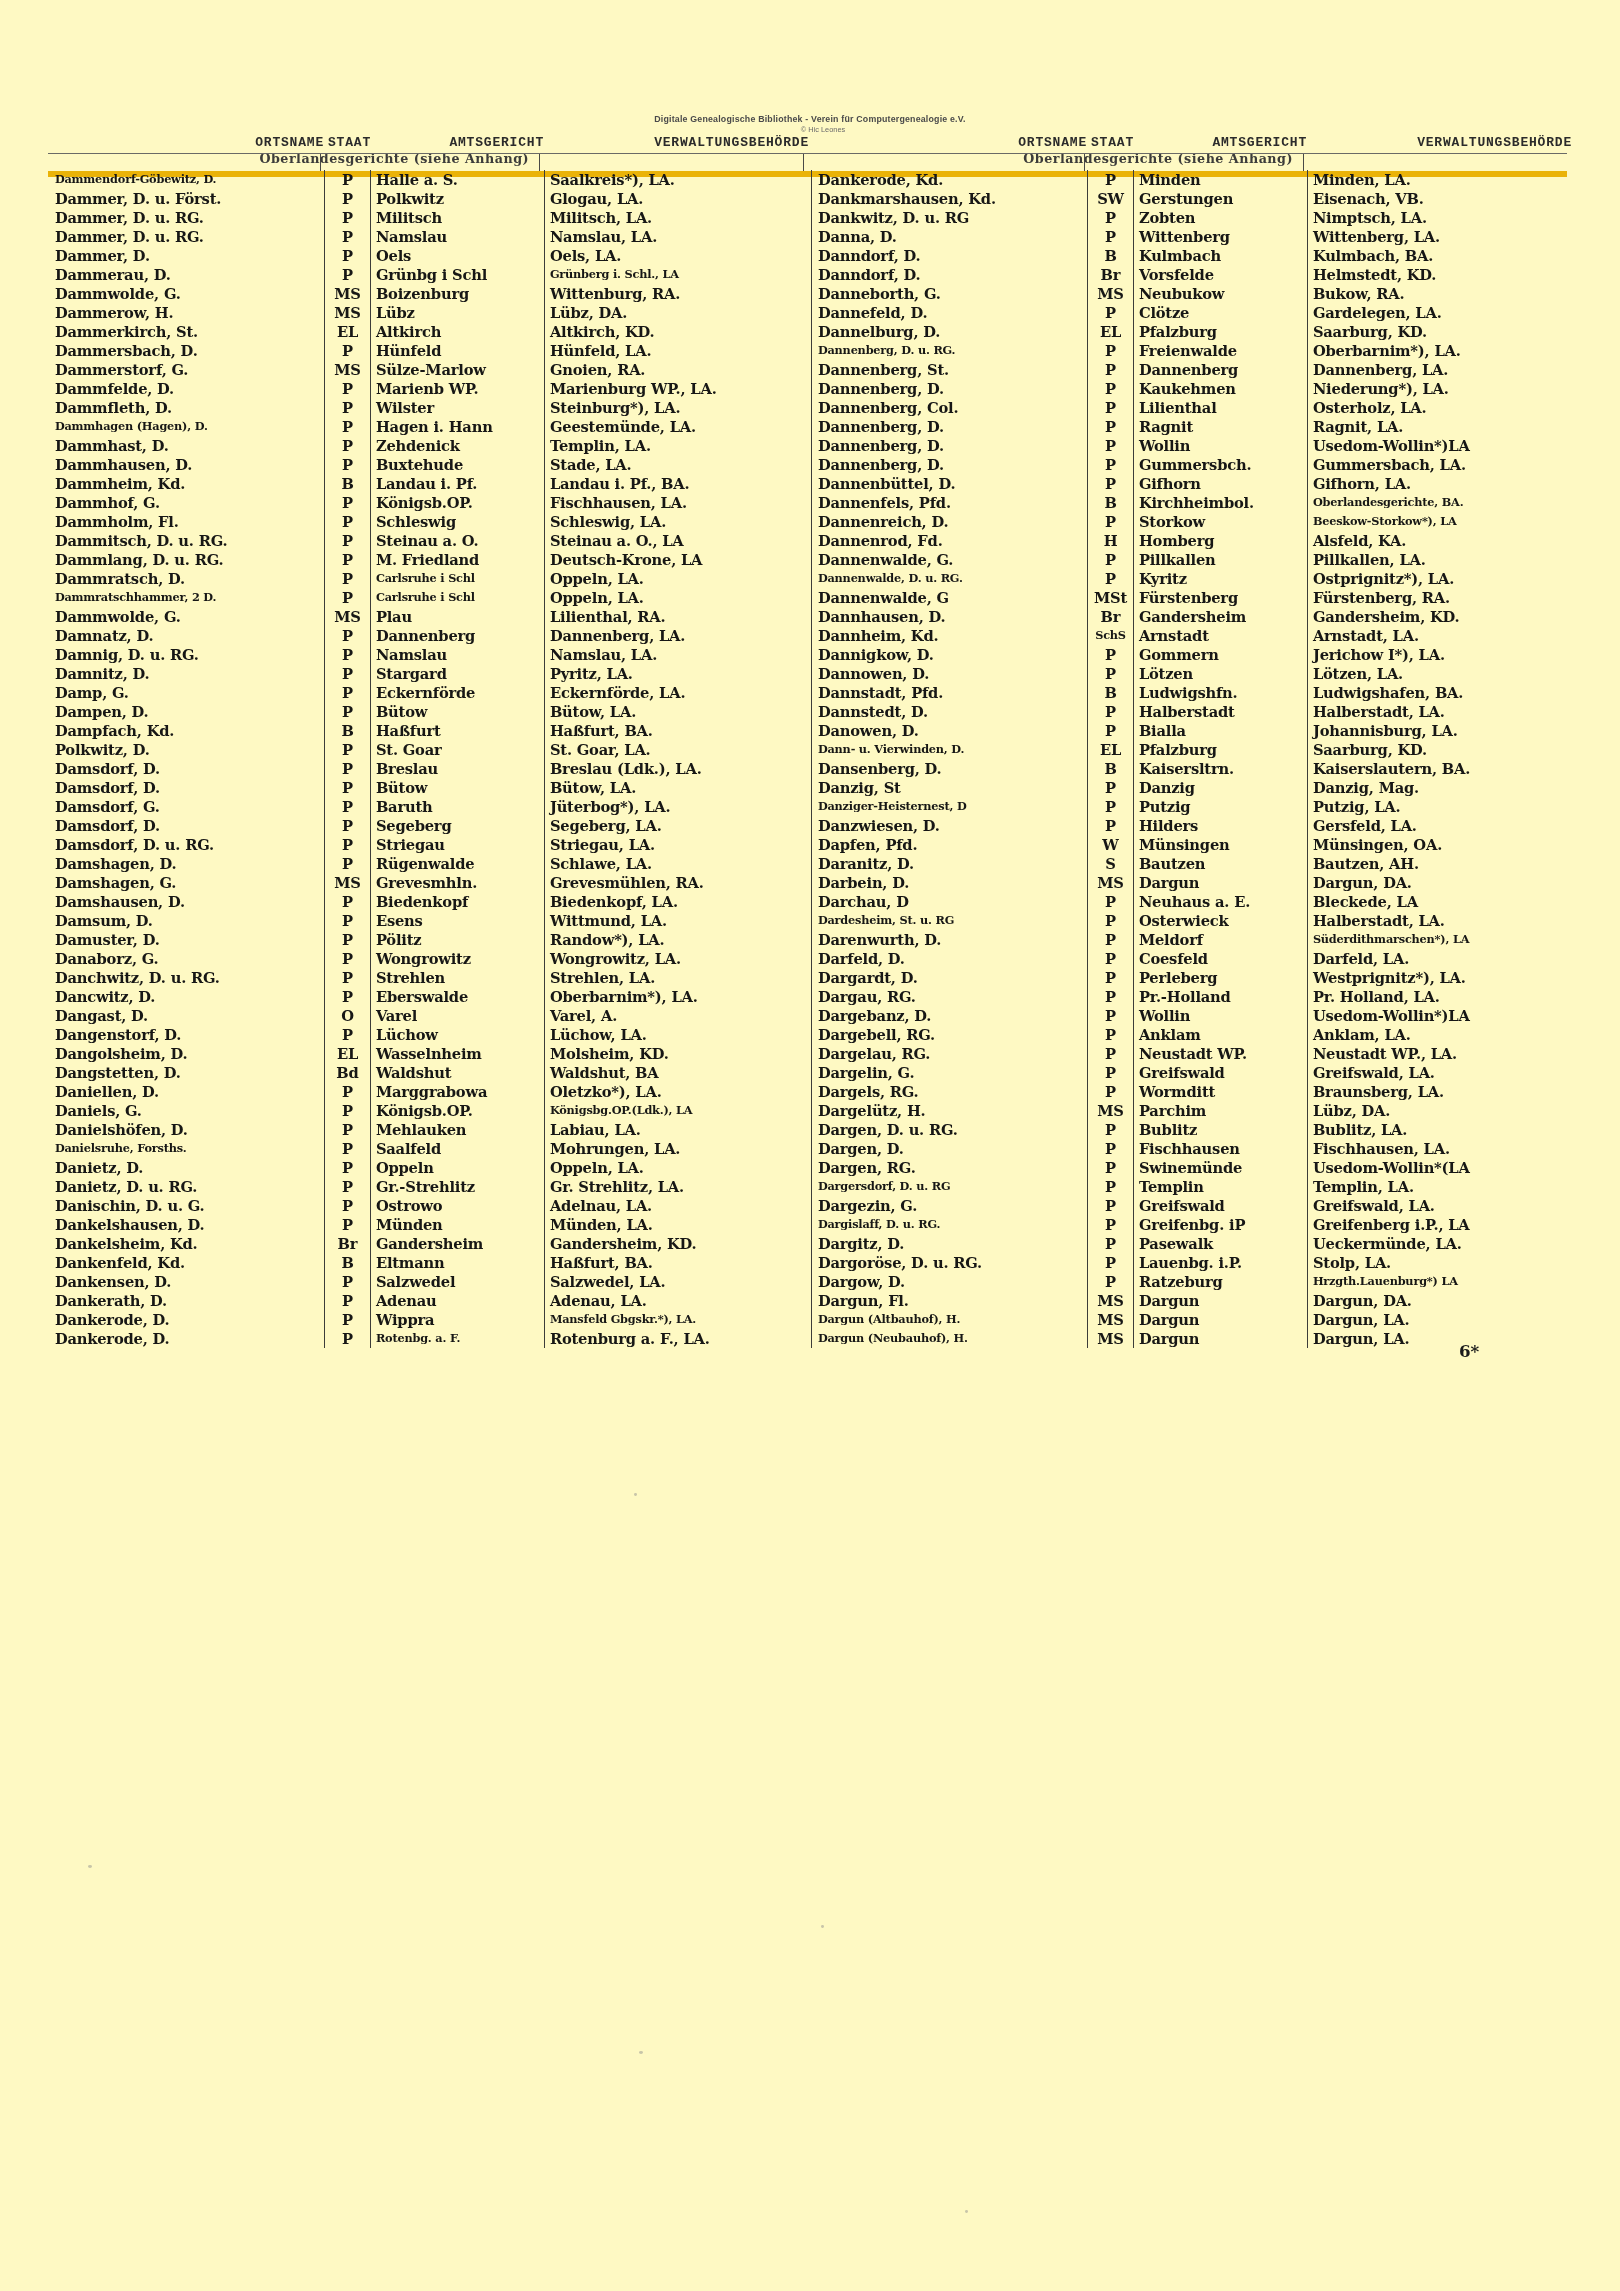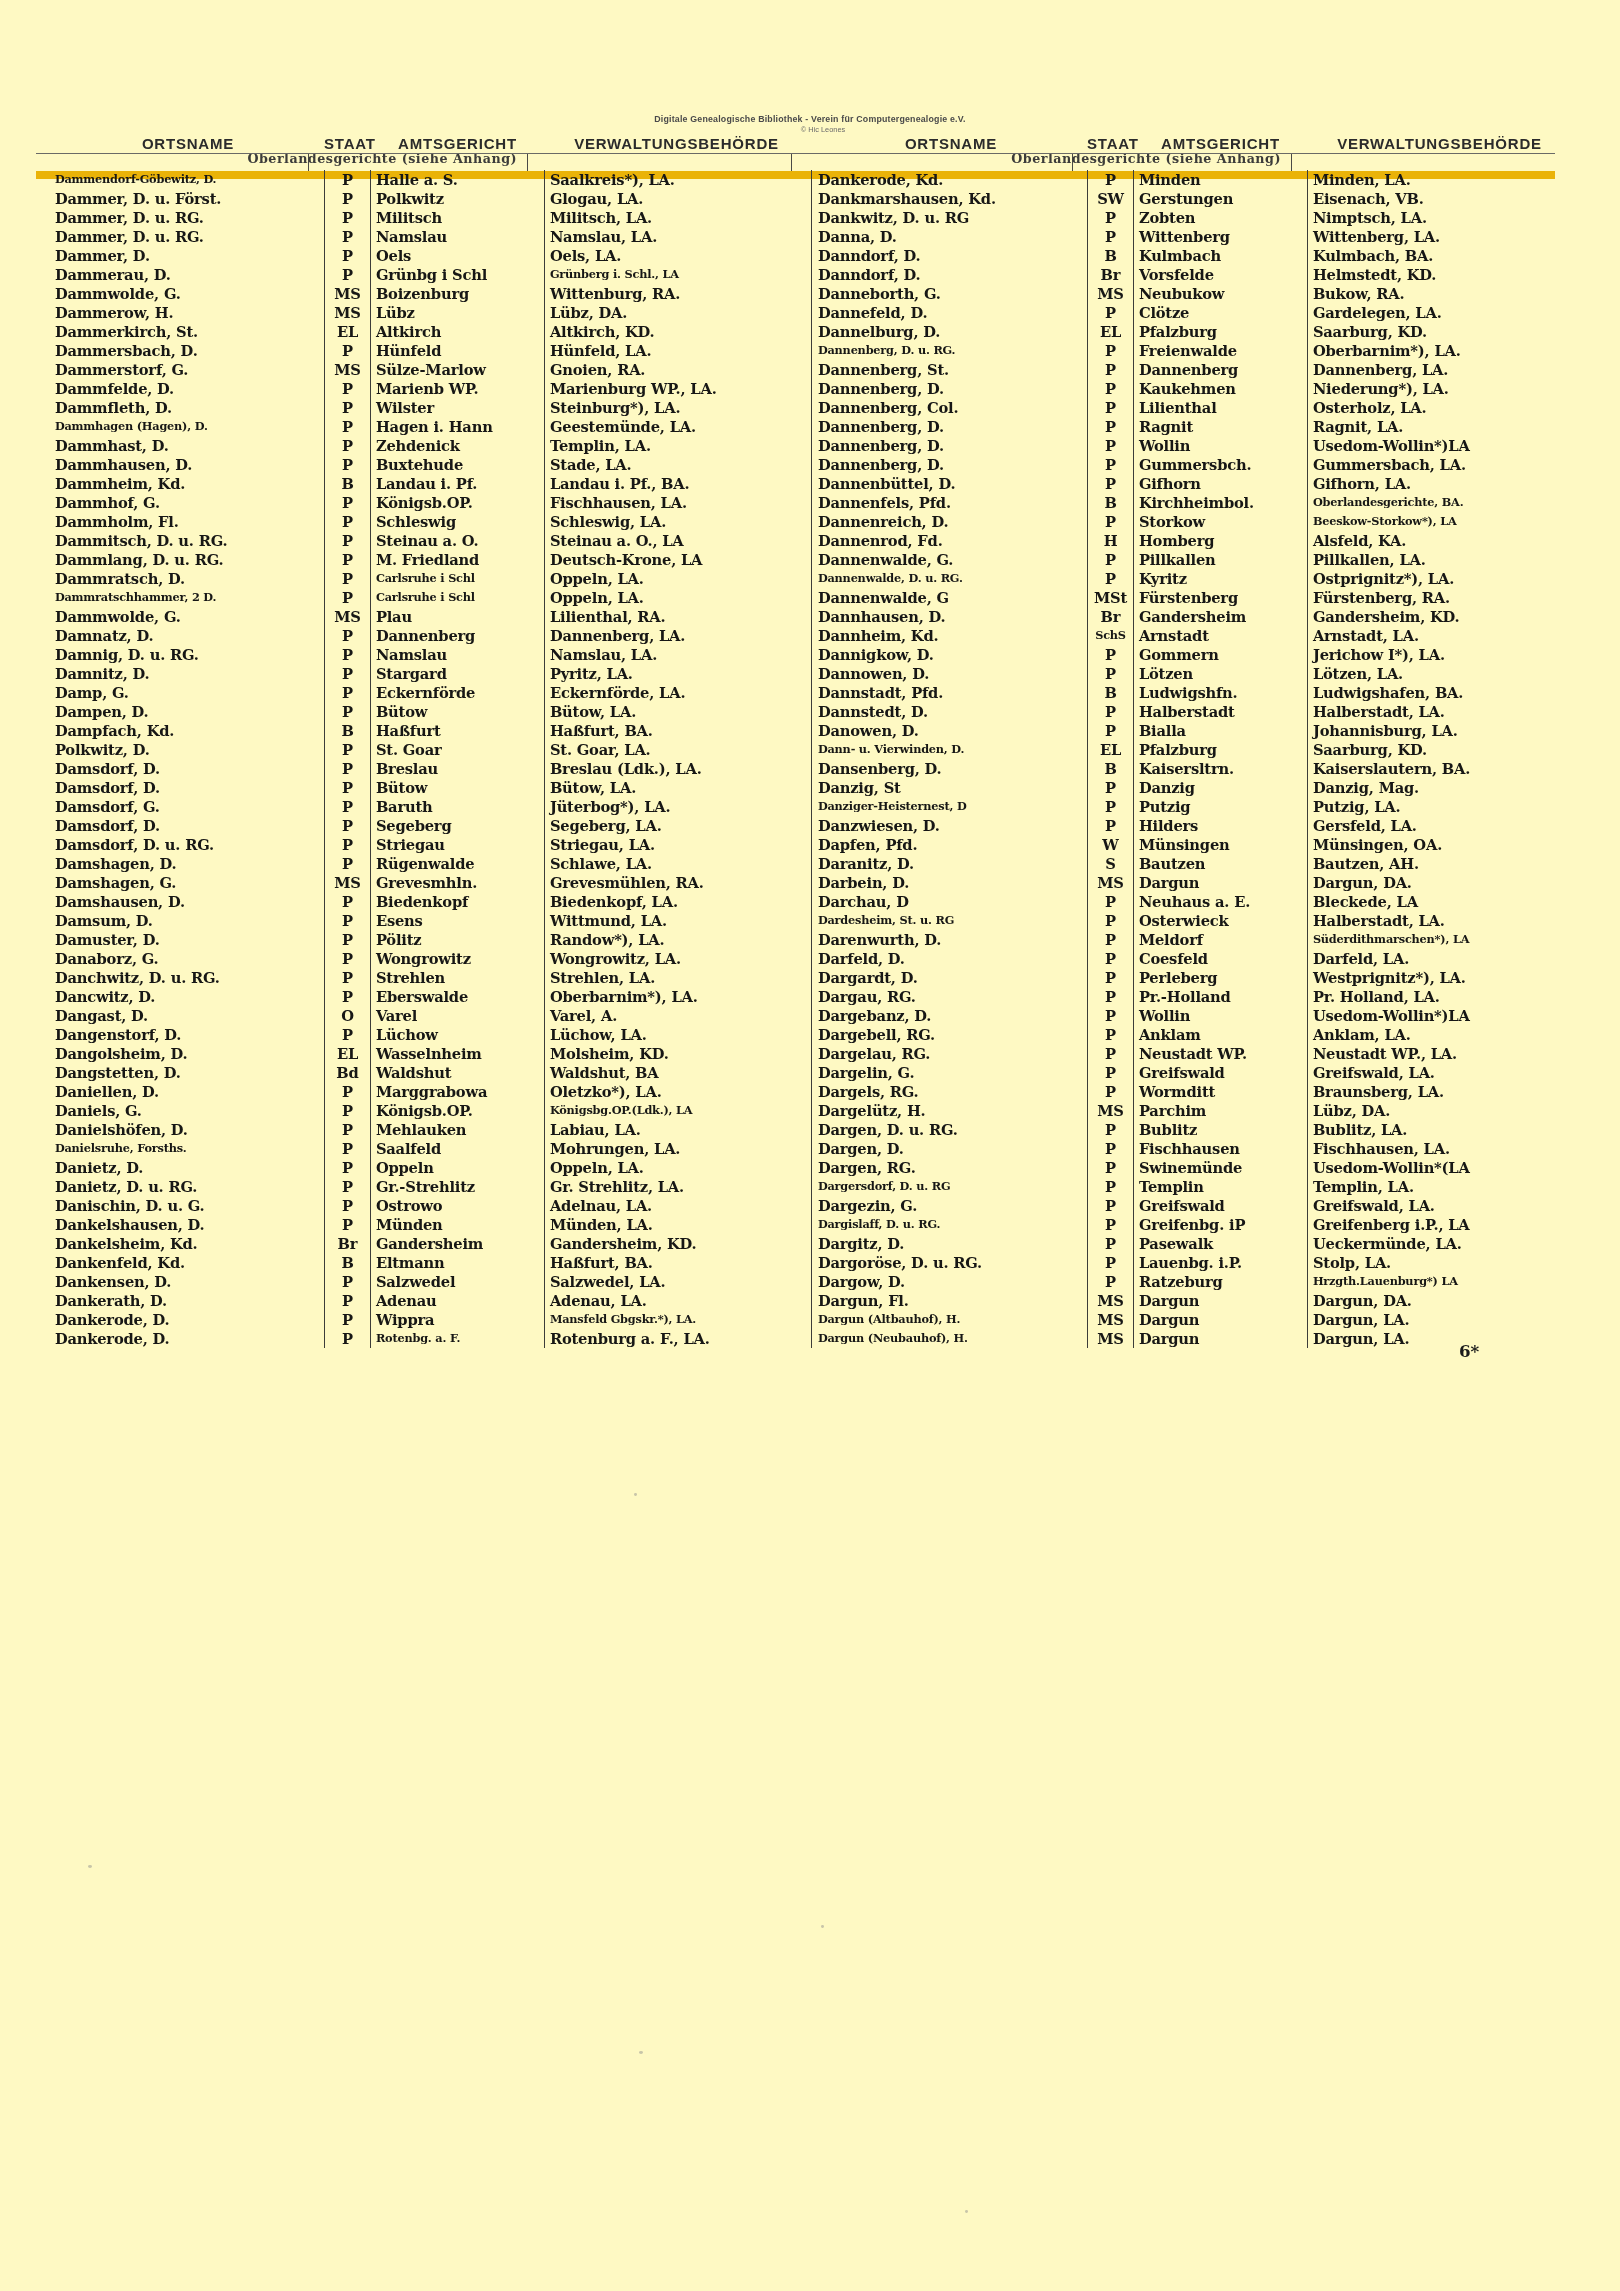--- a/index.html
+++ b/index.html
@@ -16,29 +16,29 @@
   .wm{position:absolute;left:0;width:100%;text-align:center;
       font-family:"Liberation Sans",sans-serif;color:#4a4a4a;}
   #wm1{top:114px;font-size:8.8px;font-weight:bold;letter-spacing:0.2px;}
   #wm2{top:125px;font-size:7.4px;color:#6a6a6a;padding-left:13px;}
 
   
   .heads{position:absolute;top:135px;left:52px;width:1519px;display:flex;}
   .half-heads{display:grid;grid-template-columns:272px 47px 173px 265px;width:756px;}
   .heads .gap{width:7.8px;}
   .head-cell{
-    font-family:Liberation Sans, sans-serif;
-    font-size:15px;font-weight:bold;letter-spacing:0.8px;
-    color:#2b2b2b;text-align:center;white-space:nowrap;overflow:visible;
+    font-family:Liberation Mono, monospace;
+    font-size:13px;font-weight:bold;letter-spacing:0.8px;
+    color:#2b2b2b;text-align:right;white-space:nowrap;overflow:visible;
   }
 
   
   .cont-strip{
-    position:absolute;top:153px;left:36px;width:1519px;height:16.7px;
-    border-top:1px solid #6a6a66;border-bottom:8px solid #eab308;
+    position:absolute;top:153px;left:48px;width:1519px;height:16.7px;
+    border-top:1px solid #6a6a66;border-bottom:6px solid #eab308;
     display:flex;overflow:hidden;
   }
   .cont-half{width:756px;position:relative;}
   .cont-gap{width:7.8px;border-left:1px solid #4a4a46;}
   .cont-text{
     position:absolute;top:-2.9px;left:28%;
     font-size:12.7px;font-weight:bold;color:#3c3c3a;
     letter-spacing:0.5px;white-space:nowrap;
   }
   .cont-half::before,.cont-half::after{

